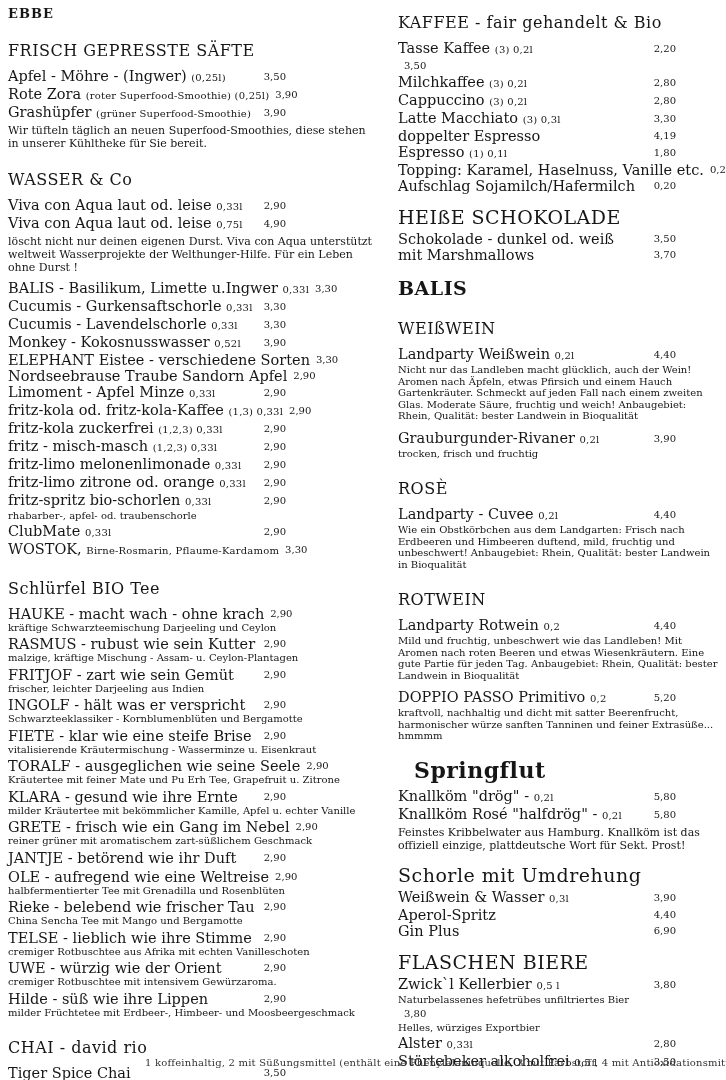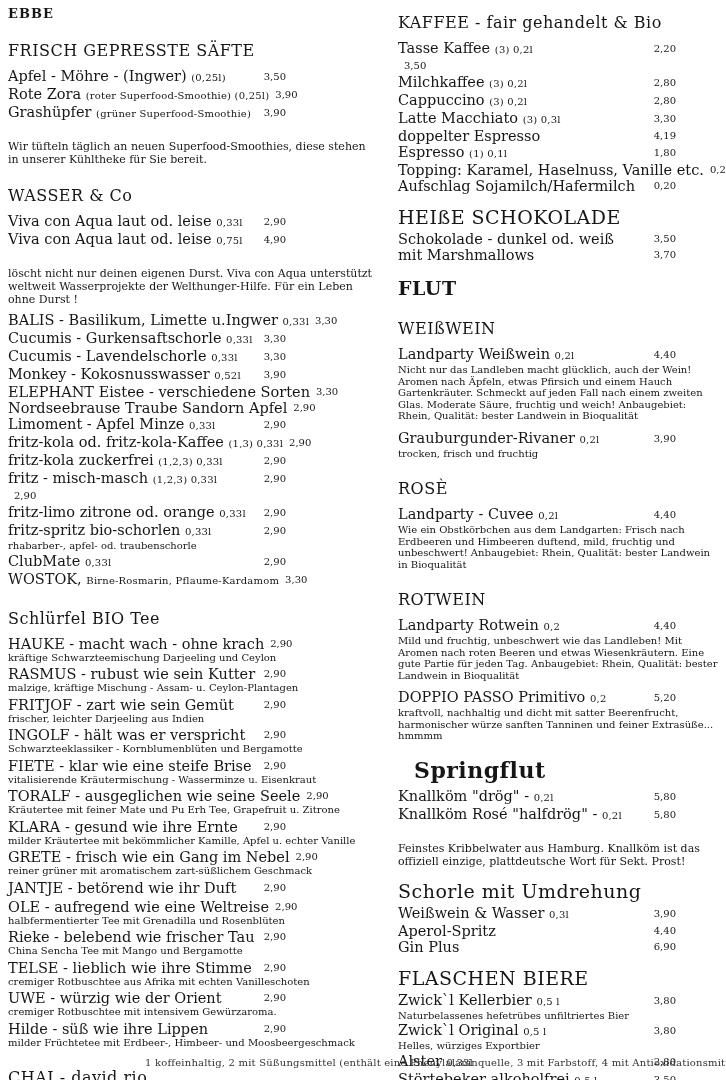--- a/index.html
+++ b/index.html
@@ -16,21 +16,21 @@
   .section:first-child .h-big{margin-top:0;}
   .h-medium{font-size:19px;font-weight:normal;letter-spacing:0.5px;margin:13px 0 3px 0;line-height:21px;}
   .h-bold{font-size:19px;font-weight:bold;letter-spacing:0.5px;margin:15px 0 5px 0;line-height:21px;}
   .h-boldbig{font-size:22px;font-weight:bold;letter-spacing:0.5px;margin:16px 0 6px 16px;line-height:24px;}
   .item{display:flex;align-items:center;width:278px;font-size:14.5px;line-height:16px;}
   .item-name{flex:1;white-space:nowrap;overflow:visible;}
   .detail{font-size:10px;letter-spacing:0.2px;}
   .price{margin-left:6px;font-size:10px;}
   .sub{font-size:10px;line-height:11.5px;margin:0 0 1px 0;width:368px;}
   .col-right .sub{width:322px;}
-  .note{font-size:11px;line-height:13px;margin:18px 0 6px 0;width:368px;}
+  .note{font-size:11px;line-height:13px;margin:2px 0 6px 0;width:368px;}
   .col-right .note{width:322px;}
   .block{margin-bottom:0;}
   .spaced .block{margin-bottom:3px;}
   .winespace .block{margin-bottom:8px;}
   .footer{
     position:absolute;left:145px;bottom:12px;font-size:10px;color:#333;
     letter-spacing:0.2px;white-space:nowrap;
   }
 </style>
 </head>
@@ -133,20 +133,21 @@
           </div>
         </div>
         <div class="block">
           <div class="item">
             <span class="item-name"><span>fritz - misch-masch</span> <span class="detail">(1,2,3) 0,33l</span></span>
             <span class="price">2,90</span>
           </div>
         </div>
         <div class="block">
           <div class="item">
+            <span class="item-name"><span>fritz-limo melonenlimonade</span> <span class="detail">0,33l</span></span>
             <span class="price">2,90</span>
           </div>
         </div>
         <div class="block">
           <div class="item">
             <span class="item-name"><span>fritz-limo zitrone od. orange</span> <span class="detail">0,33l</span></span>
             <span class="price">2,90</span>
           </div>
         </div>
         <div class="block">
@@ -345,21 +346,21 @@
           </div>
         </div>
         <div class="block">
           <div class="item">
             <span class="item-name"><span>mit Marshmallows</span></span>
             <span class="price">3,70</span>
           </div>
         </div>
       </div>
       <div class="section">
-        <div class="h-bold">FLUT</div>
+        <div class="h-bold">BALIS</div>
       </div>
       <div class="section winespace">
         <div class="h-big">WEIßWEIN</div>
         <div class="block">
           <div class="item">
             <span class="item-name"><span>Landparty Weißwein</span> <span class="detail">0,2l</span></span>
             <span class="price">4,40</span>
           </div>
           <div class="sub">Nicht nur das Landleben macht glücklich, auch der Wein! Aromen nach Äpfeln, etwas Pfirsich und einem Hauch Gartenkräuter. Schmeckt auf jeden Fall nach einem zweiten Glas. Moderate Säure, fruchtig und weich! Anbaugebiet: Rhein, Qualität: bester Landwein in Bioqualität</div>
         </div>
@@ -439,21 +440,20 @@
         <div class="h-medium">FLASCHEN BIERE</div>
         <div class="block">
           <div class="item">
             <span class="item-name"><span>Zwick`l Kellerbier</span> <span class="detail">0,5 l</span></span>
             <span class="price">3,80</span>
           </div>
           <div class="sub">Naturbelassenes hefetrübes unfiltriertes Bier</div>
         </div>
         <div class="block">
           <div class="item">
-            <span class="item-name"><span>Zwick`l Original</span> <span class="detail">0,5 l</span></span>
             <span class="price">3,80</span>
           </div>
           <div class="sub">Helles, würziges Exportbier</div>
         </div>
         <div class="block">
           <div class="item">
             <span class="item-name"><span>Alster</span> <span class="detail">0,33l</span></span>
             <span class="price">2,80</span>
           </div>
         </div>

